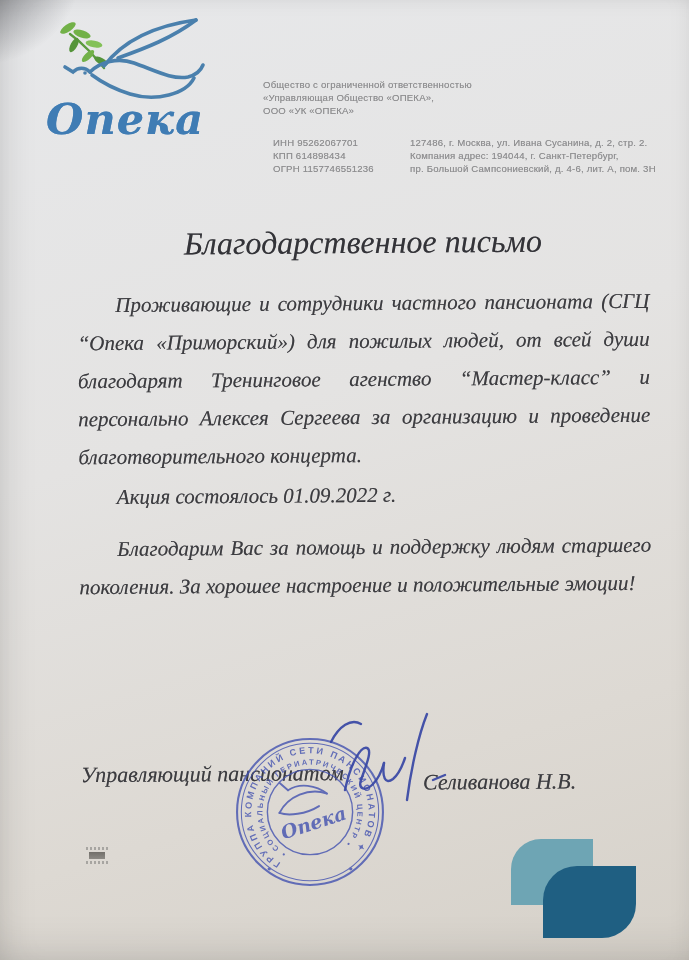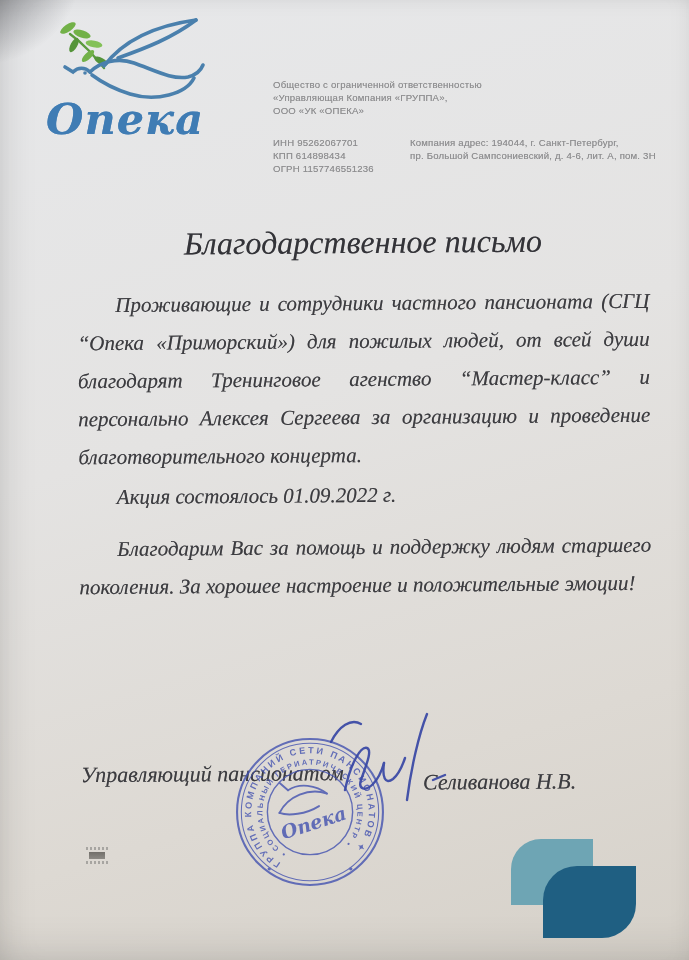--- a/index.html
+++ b/index.html
@@ -20,21 +20,21 @@
   .logo-word{
     position:absolute;left:8px;top:80px;
     font-family:"DejaVu Serif", serif;font-style:italic;font-weight:bold;
     font-size:43px;color:#3f7cb4;letter-spacing:1px;
     text-shadow:0 0 .6px rgba(63,124,180,.8);
   }
   
   .hdr{position:absolute;font-family:"Liberation Sans", sans-serif;
        font-size:9.6px;line-height:12.9px;color:#8e8e90;letter-spacing:.2px;
        text-shadow:0 0 .5px rgba(142,142,144,.7);}
-  .company-block{left:273px;top:79px;}
+  .company-block{left:263px;top:79px;}
   .requisites{left:273px;top:137px;}
   .addresses{left:410px;top:137px;}
   .hdr div{white-space:nowrap;}
   
   .letter-content{
     position:absolute;left:78px;top:0;width:572px;
     transform:rotate(-0.45deg);
     color:#3c3c40;text-shadow:0 0 .6px rgba(60,60,64,.55);
   }
   .title{
@@ -91,31 +91,32 @@
         <path d="M 156,64 C 148,80 118,88 92,80 C 76,75 62,67 54,61"></path>
         <path d="M 52,58 C 47,53 40,53 35,58 L 27,53"></path>
       </g>
       <circle cx="47" cy="59" r="1.8" fill="#4a80ad"></circle>
     </svg>
     <div class="logo-word">Опека</div>
   </div>
 
   <div class="hdr company-block">
     <div>Общество с ограниченной ответственностью</div>
-    <div>«Управляющая Компания «ГРУППА»,</div>
+    <div>«Управляющая Общество «ОПЕКА»,</div>
     <div>ООО «УК «ОПЕКА»</div>
   </div>
 
   <div class="hdr requisites">
     <div>ИНН 95262067701</div>
     <div>КПП 614898434</div>
     <div>ОГРН 1157746551236</div>
   </div>
 
   <div class="hdr addresses">
+    <div>127486, г. Москва, ул. Ивана Сусанина, д. 2, стр. 2.</div>
     <div>Компания адрес: 194044, г. Санкт-Петербург,</div>
     <div>пр. Большой Сампсониевский, д. 4-6, лит. А, пом. 3Н</div>
   </div>
 
   <div class="letter-content">
     <h1 class="title">Благодарственное письмо</h1>
     <p class="para p1">Проживающие и сотрудники частного пансионата (СГЦ “Опека «Приморский») для пожилых людей, от всей души благодарят Тренинговое агенство “Мастер-класс” и персонально Алексея Сергеева за организацию и проведение благотворительного концерта.</p>
     <p class="para p2">Акция состоялось 01.09.2022 г.</p>
     <p class="para p3">Благодарим Вас за помощь и поддержку людям старшего поколения. За хорошее настроение и положительные эмоции!</p>
     <div class="sig-role">Управляющий пансионатом</div>

